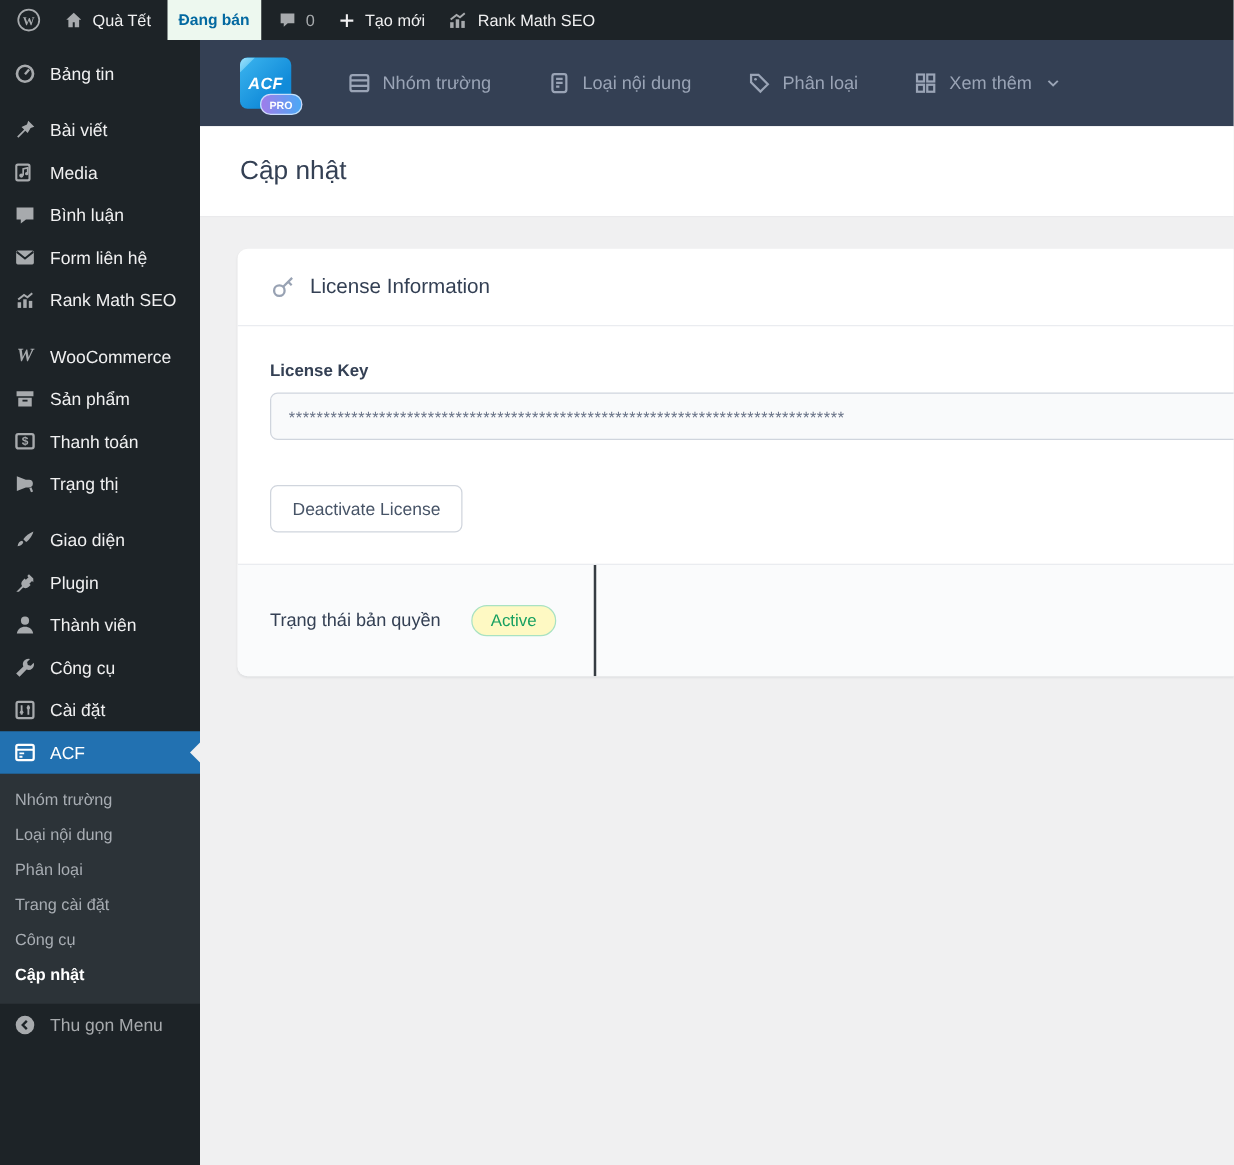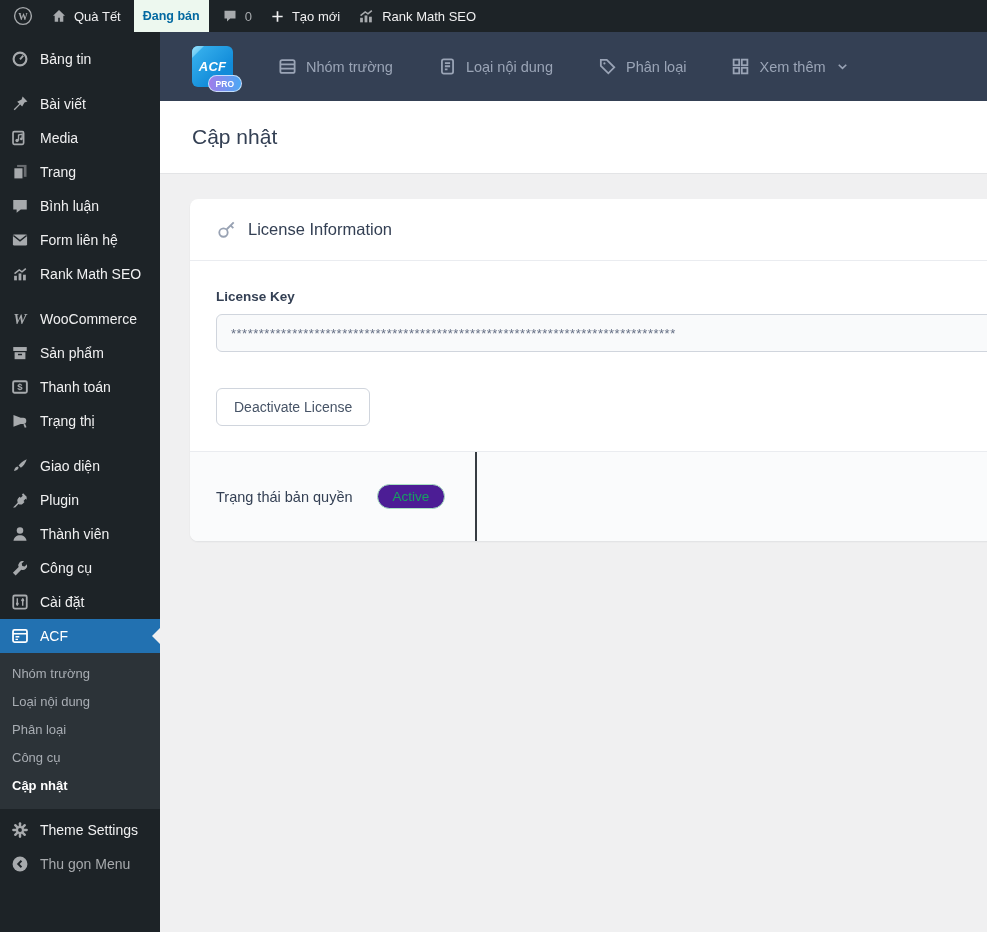--- a/index.html
+++ b/index.html
@@ -75,21 +75,21 @@
   .license-input { width:100%; height:38px; background:#f9fafb; border:1px solid #d0d5dd;
     border-radius:6px; padding:0 14px; color:#667085; font-size:13px; letter-spacing:.5px;
     font-family:"Liberation Sans","DejaVu Sans",sans-serif; outline:none; }
   .deactivate-btn { margin-top:36px; background:#fff; border:1px solid #d0d5dd;
     border-radius:6px; padding:10px 17px; font-size:14px; font-weight:500; color:#475467;
     cursor:pointer; font-family:inherit; }
   .status-row { display:flex; border-top:1px solid #eaecf0; background:#fafbfc; height:90px; }
   .status-left { width:285px; flex-shrink:0; display:flex; align-items:center;
     padding-left:26px; gap:24px; }
   .status-label { font-size:14.5px; font-weight:500; color:#344054; }
-  .status-badge { background:#4c1d95; color:#17a061; border:1px solid #a9e2c2;
+  .status-badge { background:#fef9c3; color:#17a061; border:1px solid #a9e2c2;
     border-radius:999px; padding:4px 15px; font-size:13.5px; font-weight:500; }
   .v-divider { width:1.5px; background:#363c42; }
   .status-right { flex:1; }
 </style>
 </head>
 <body>
 
 <header class="topbar">
   <div class="tb-item">
     <svg width="20" height="20" viewBox="0 0 20 20" fill="none">
@@ -156,29 +156,20 @@
         <svg width="18" height="18" viewBox="0 0 16 16" fill="currentColor">
             <rect x="1.8" y="2.4" width="9.4" height="11.2" rx="1.1" fill="none" stroke="currentColor" stroke-width="1.5"></rect>
             <circle cx="5.4" cy="10.2" r="1.5"></circle>
             <path d="M6.7 10.2V5.4l3.2-.8v4" stroke="currentColor" stroke-width="1.2" fill="none"></path>
             <circle cx="9.2" cy="8.8" r="1.2"></circle>
           </svg>
       </span>
       <span class="mi-label">Media</span>
     </div>
 
-    <div class="menu-item">
-      <span class="mi-icon">
-        <svg width="18" height="18" viewBox="0 0 16 16" fill="currentColor">
-            <path d="M5.4 1.7h8.4v10.6H5.4z" opacity=".55"></path>
-            <rect x="2.4" y="4.1" width="8.4" height="10.2" stroke="#1d2327" stroke-width="1.2"></rect>
-          </svg>
-      </span>
-      <span class="mi-label">Trang</span>
-    </div>
 
     <div class="menu-item">
       <span class="mi-icon">
         <svg width="18" height="18" viewBox="0 0 16 16" fill="currentColor">
             <path d="M2 2.7h12v8.5H8.7L5 14v-2.8H2z"></path>
           </svg>
       </span>
       <span class="mi-label">Bình luận</span>
     </div>
 
@@ -302,39 +293,25 @@
           </svg>
       </span>
       <span class="mi-label">ACF</span>
       <span class="menu-arrow"></span>
     </div>
 
     <div class="submenu">
       <div class="submenu-item">Nhóm trường</div>
       <div class="submenu-item">Loại nội dung</div>
       <div class="submenu-item">Phân loại</div>
+      <div class="submenu-item">Trang cài đặt</div>
       <div class="submenu-item">Công cụ</div>
       <div class="submenu-item active">Cập nhật</div>
     </div>
 
-    <div class="menu-item" style="margin-top:4px;">
-      <span class="mi-icon">
-        <svg width="18" height="18" viewBox="0 0 16 16" fill="currentColor">
-            <g>
-              <rect x="6.9" y="1" width="2.2" height="14" rx="1"></rect>
-              <rect x="6.9" y="1" width="2.2" height="14" rx="1" transform="rotate(45 8 8)"></rect>
-              <rect x="6.9" y="1" width="2.2" height="14" rx="1" transform="rotate(90 8 8)"></rect>
-              <rect x="6.9" y="1" width="2.2" height="14" rx="1" transform="rotate(135 8 8)"></rect>
-              <circle cx="8" cy="8" r="3.6"></circle>
-            </g>
-            <circle cx="8" cy="8" r="1.7" fill="#1d2327"></circle>
-          </svg>
-      </span>
-      <span class="mi-label">Theme Settings</span>
-    </div>
 
     <div class="menu-item">
       <span class="mi-icon">
         <svg width="18" height="18" viewBox="0 0 16 16" fill="currentColor">
             <circle cx="8" cy="8" r="6.6"></circle>
             <path d="M9.3 5.1 6.4 8l2.9 2.9" stroke="#1d2327" stroke-width="1.7" fill="none"></path>
           </svg>
       </span>
       <span class="mi-label collapse-label">Thu gọn Menu</span>
     </div>

